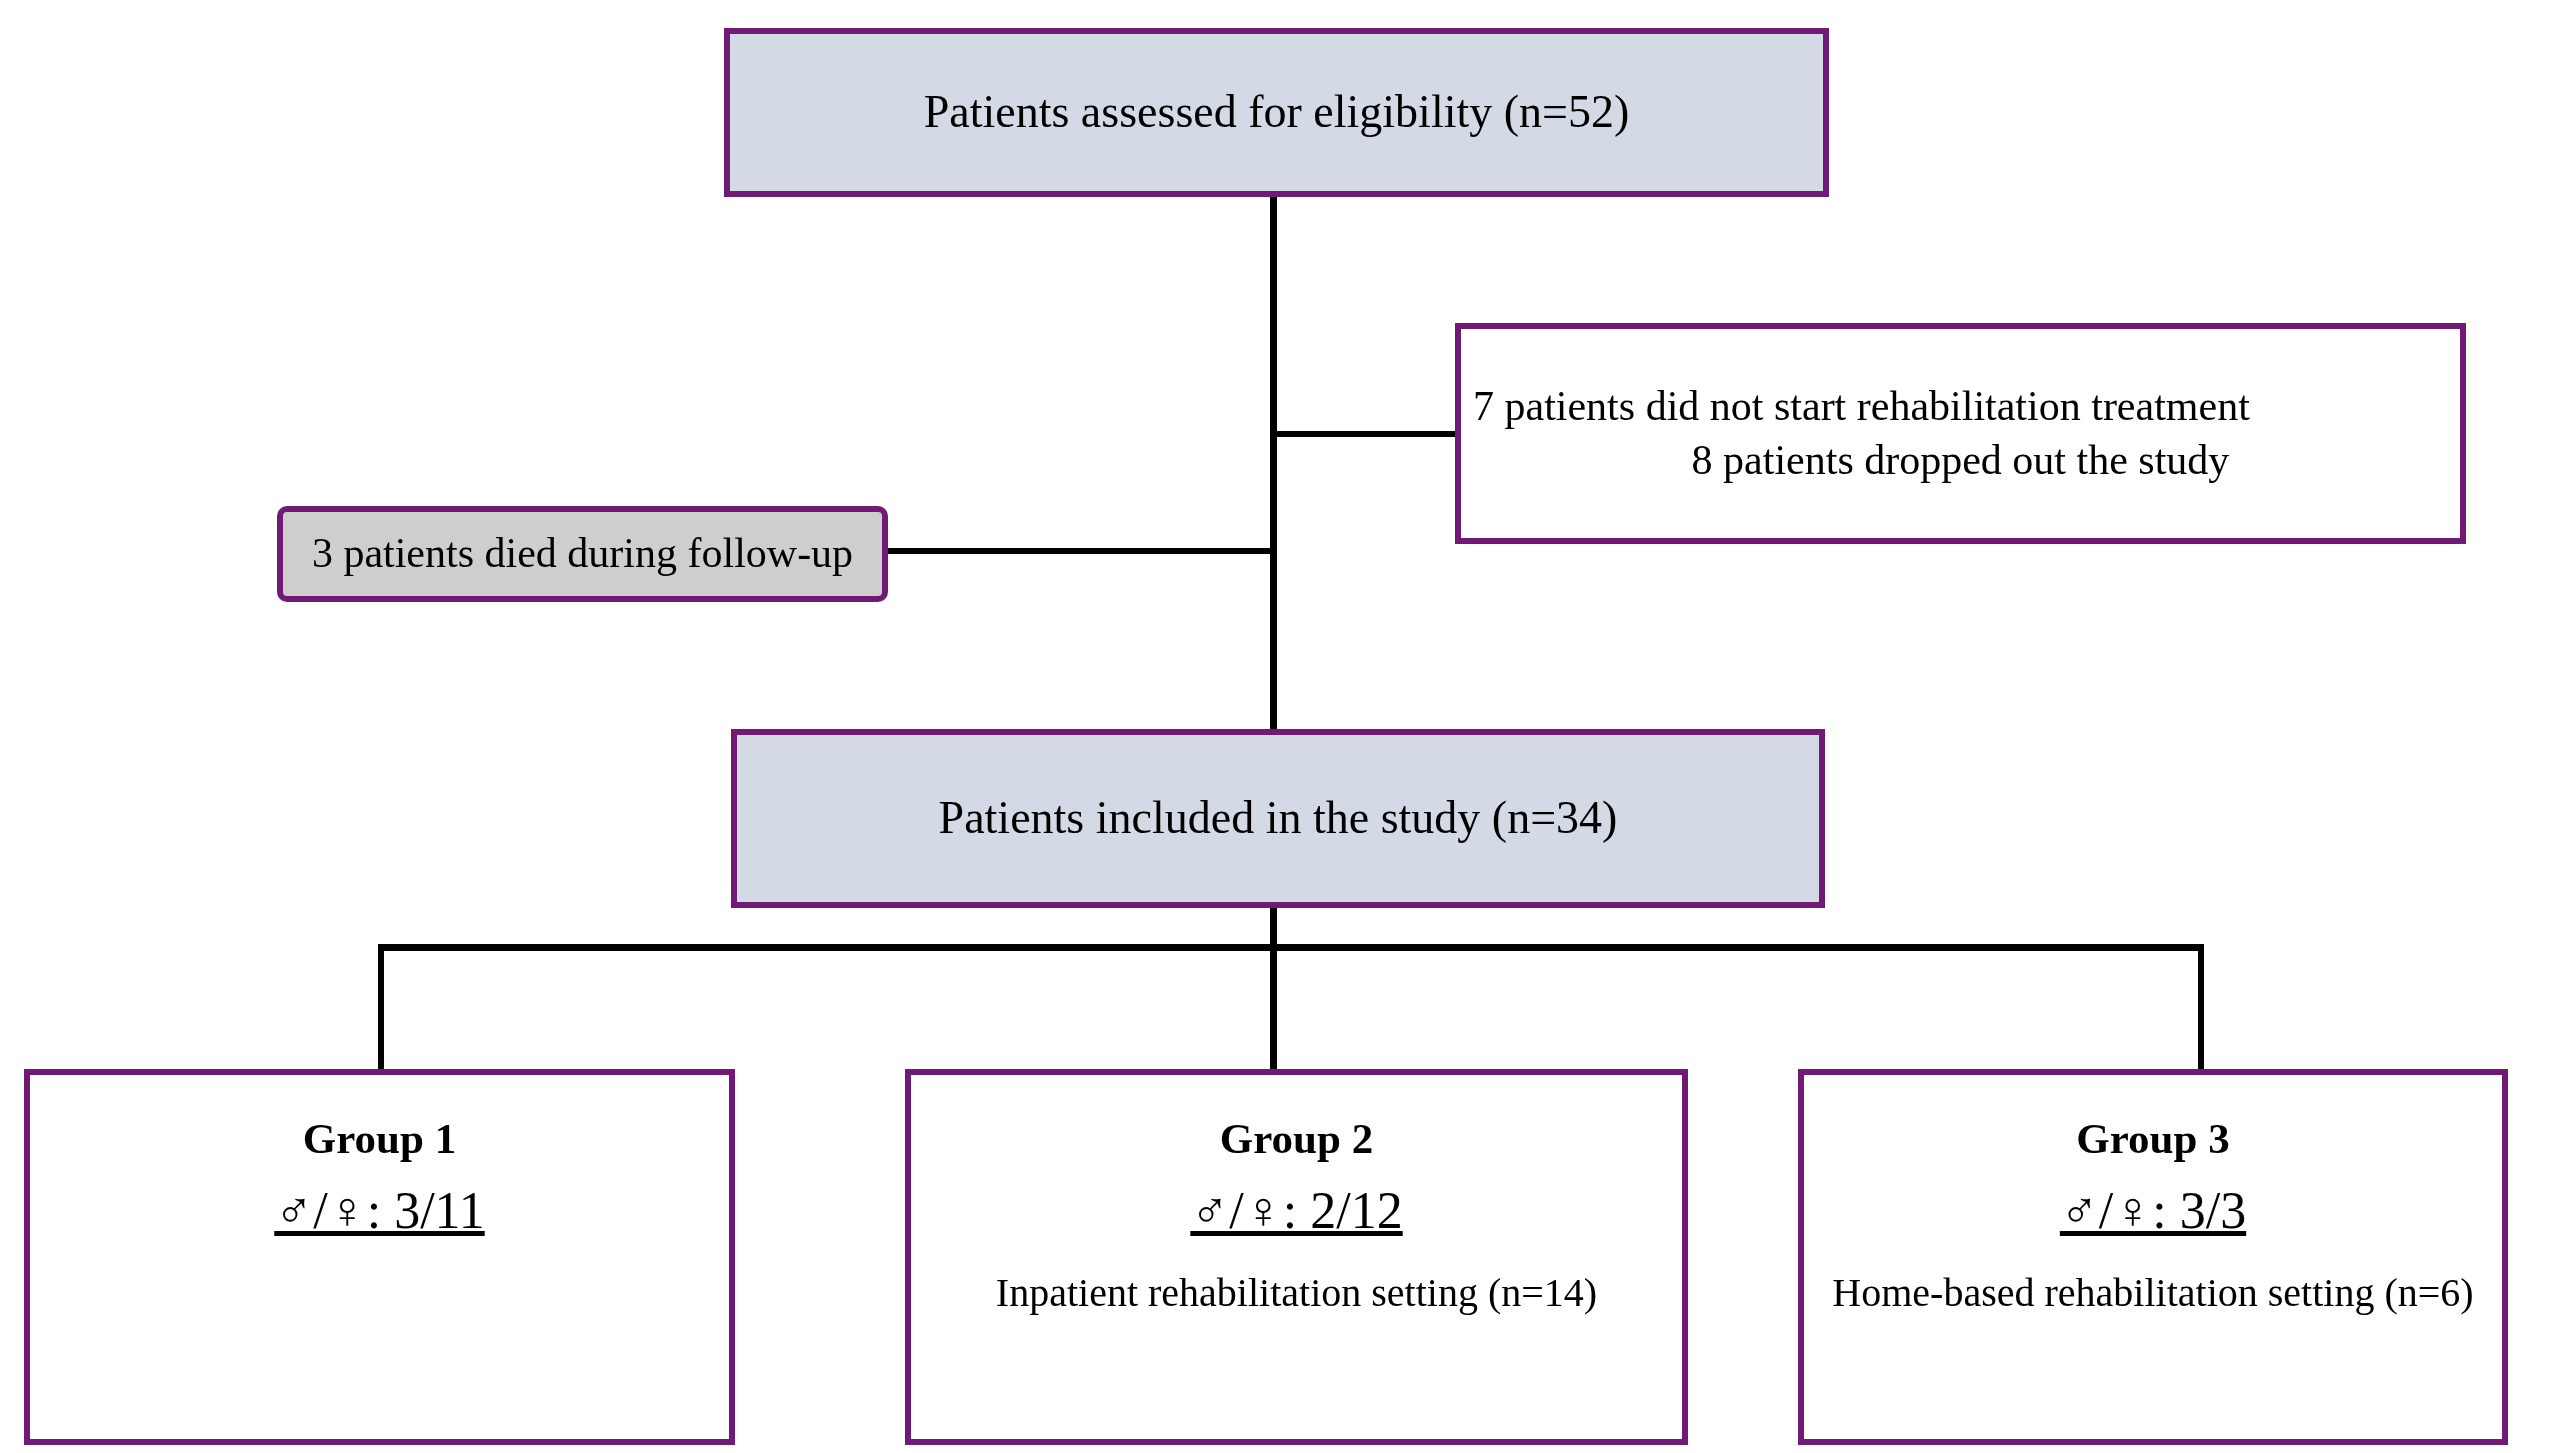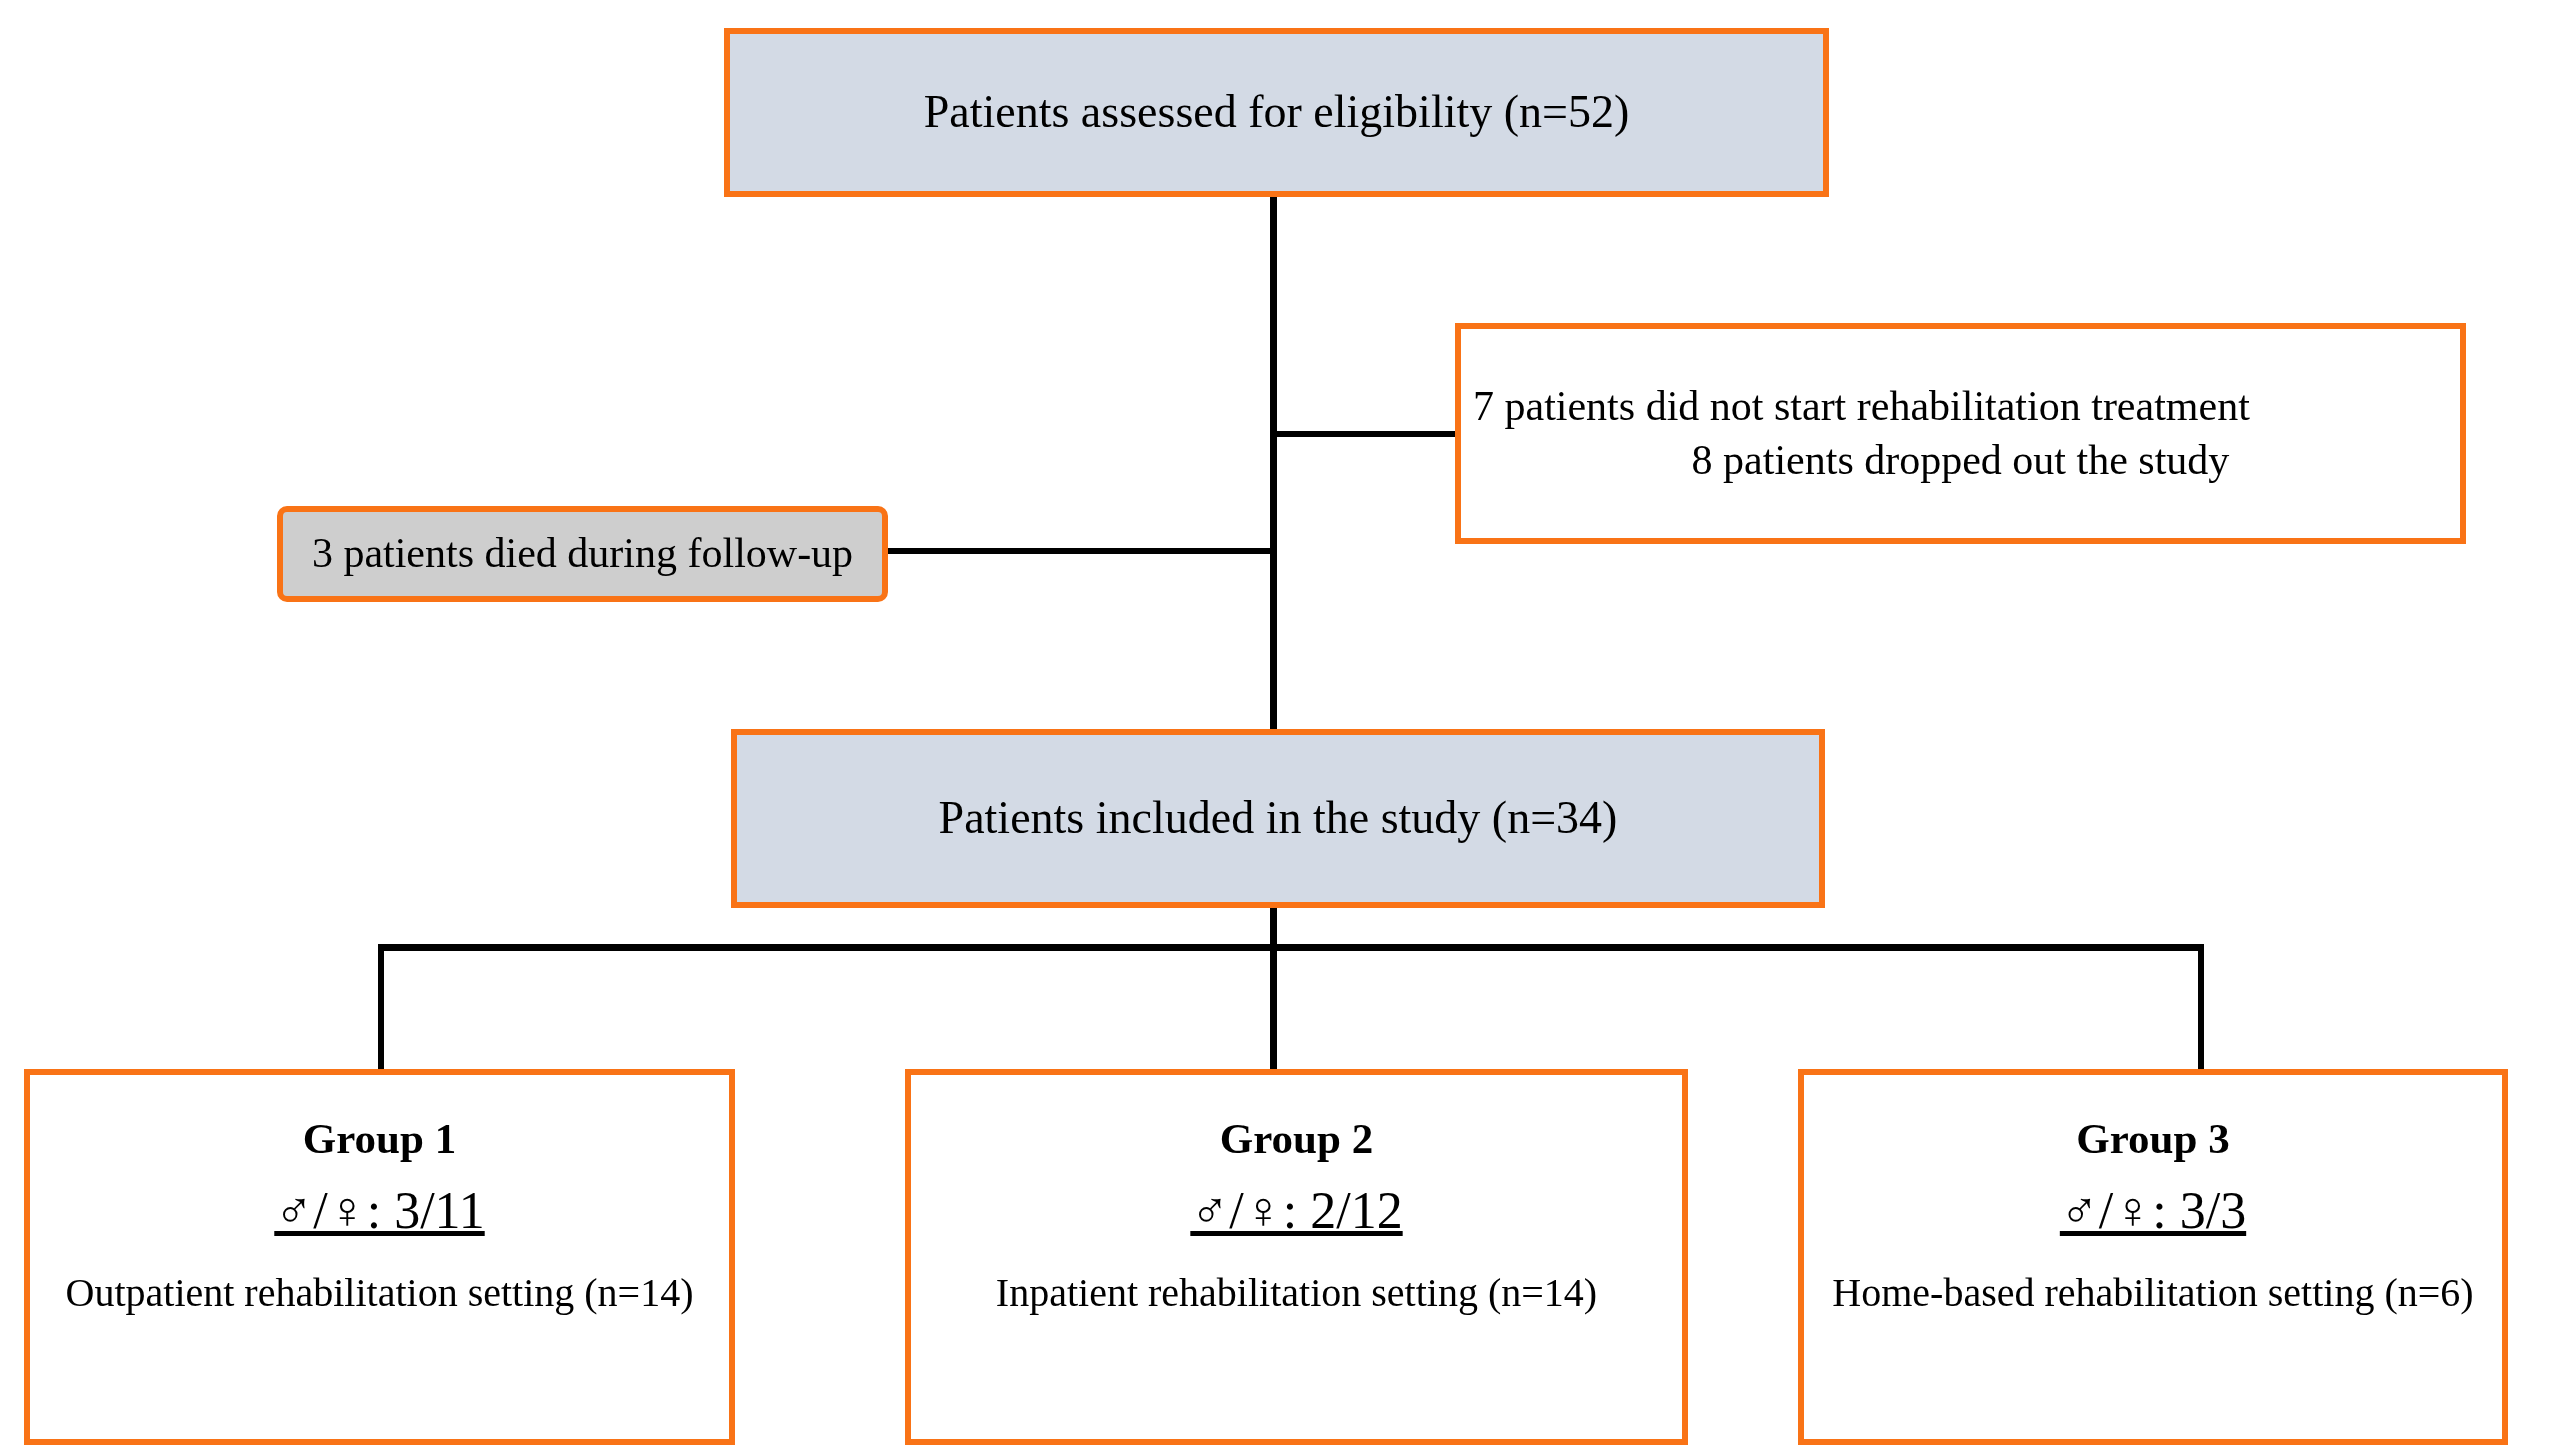--- a/index.html
+++ b/index.html
@@ -10,21 +10,21 @@
   #canvas {
     position: relative;
     width: 2550px;
     height: 1454px;
     background: #ffffff;
     font-family: "Liberation Serif", "DejaVu Serif", serif;
     overflow: hidden;
   }
   .node {
     position: absolute;
-    border: 6px solid #f97316;
+    border: 6px solid #701a75;
     box-sizing: border-box;
     display: flex;
     flex-direction: column;
     align-items: center;
     justify-content: center;
     text-align: center;
     color: #000000;
     line-height: 1.28;
   }
   .node.blue   { background: #d3dae5; }
@@ -121,21 +121,20 @@
     <span>3 patients died during follow-up</span>
   </div>
 
   <div id="box-included" class="node blue">
     <span>Patients included in the study (n=34)</span>
   </div>
 
   <div id="box-group1" class="node plain group-box">
     <span class="group-title">Group 1</span>
     <span class="group-sex">♂/♀: 3/11</span>
-    <span class="group-setting">Outpatient rehabilitation setting (n=14)</span>
   </div>
 
   <div id="box-group2" class="node plain group-box">
     <span class="group-title">Group 2</span>
     <span class="group-sex">♂/♀: 2/12</span>
     <span class="group-setting">Inpatient rehabilitation setting (n=14)</span>
   </div>
 
   <div id="box-group3" class="node plain group-box">
     <span class="group-title">Group 3</span>

